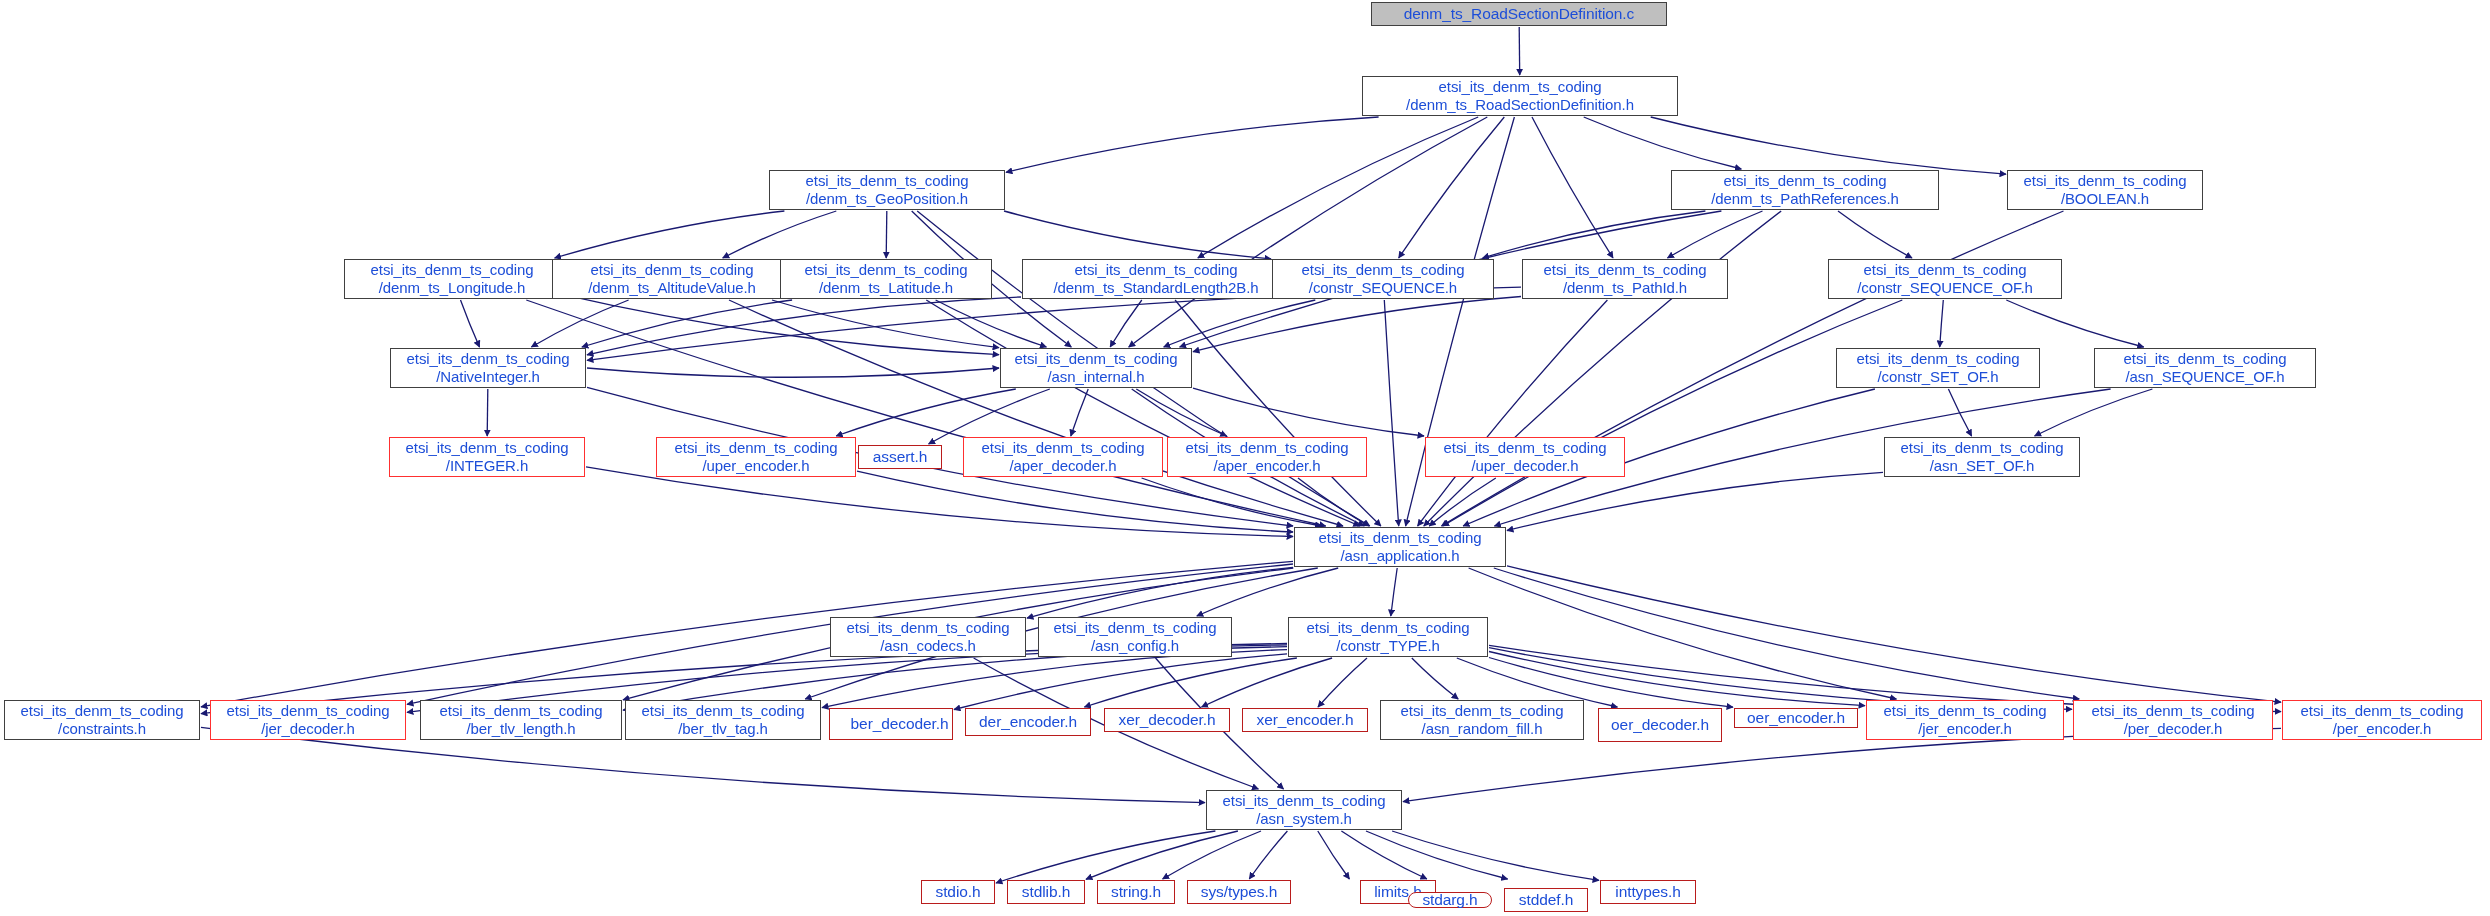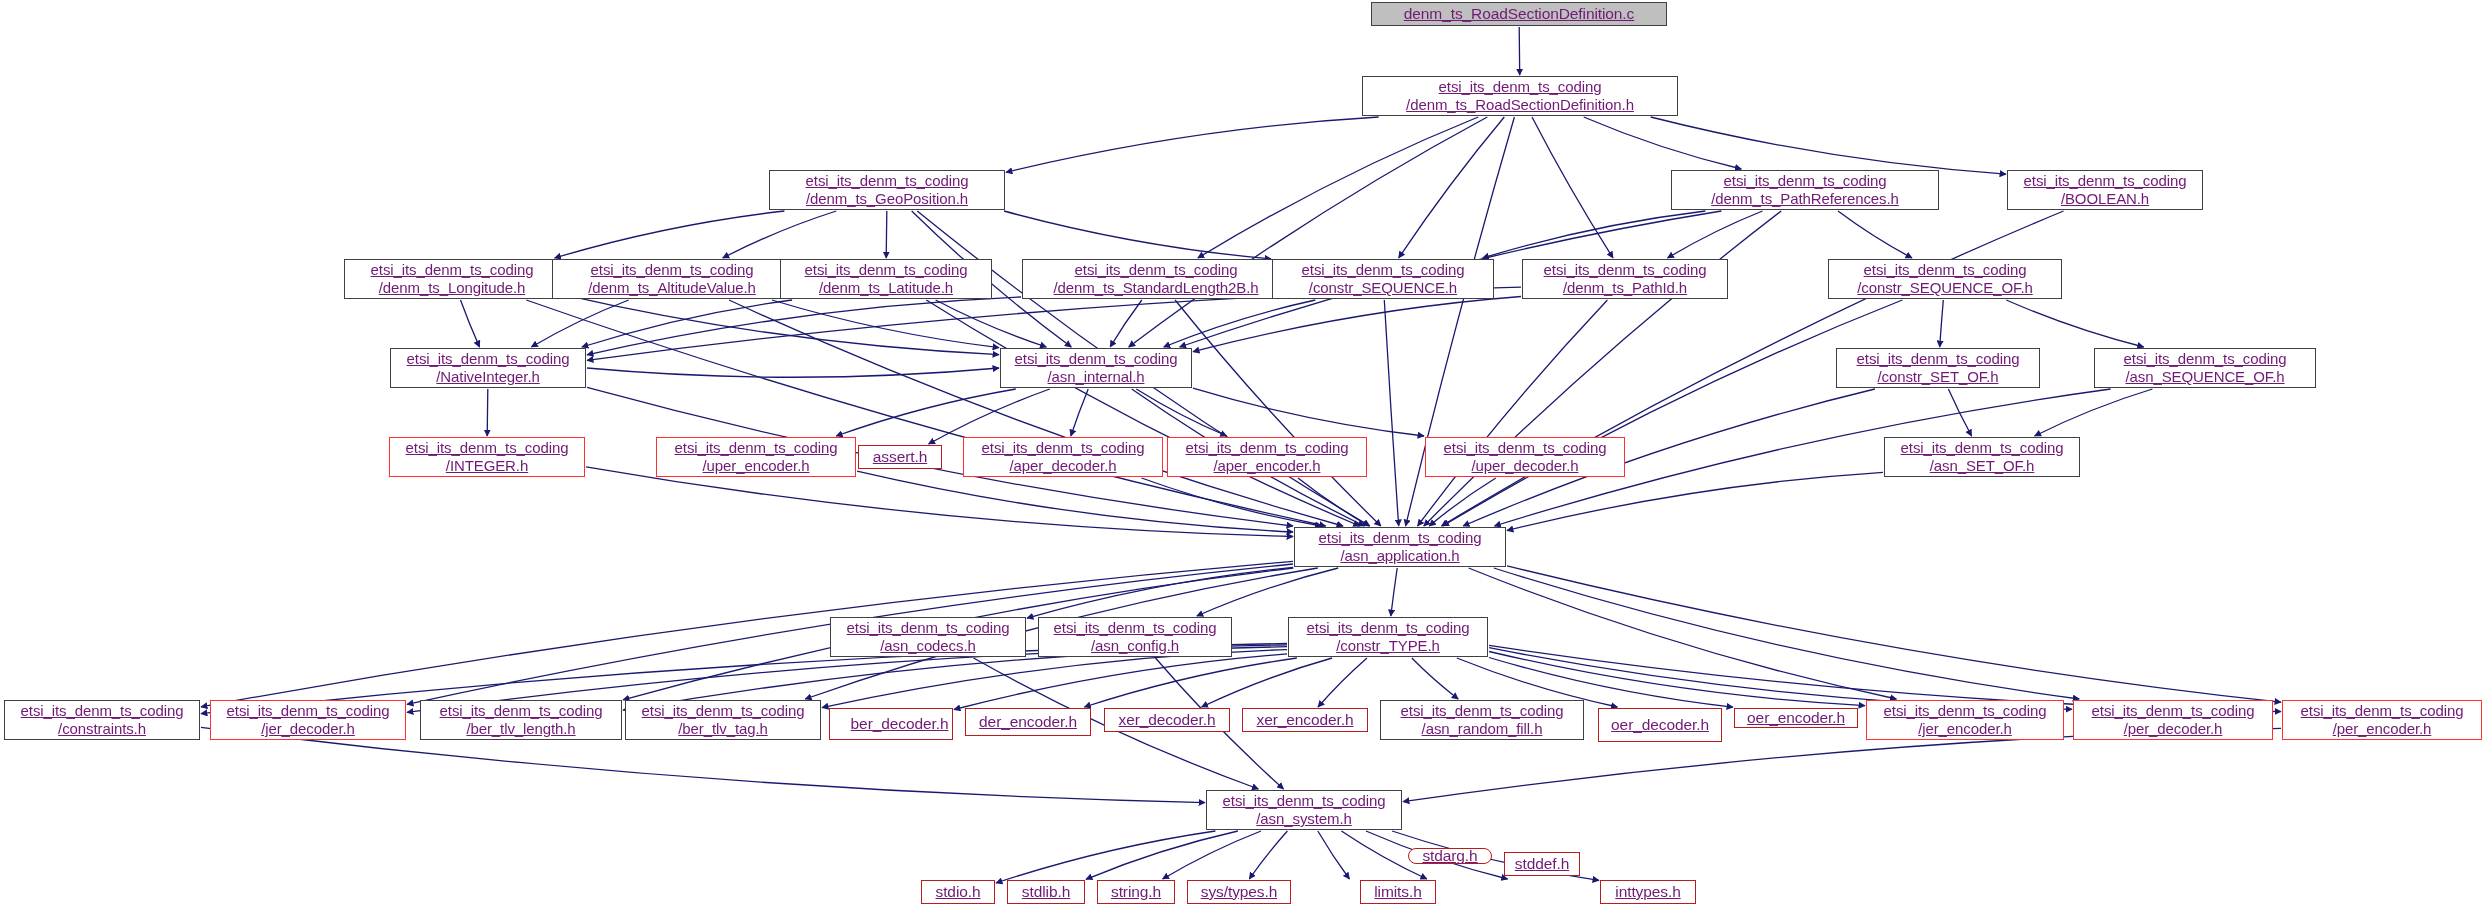--- a/index.html
+++ b/index.html
@@ -1,21 +1,21 @@
 <!DOCTYPE html>
 <html><head>
 <meta charset="utf-8">
 <style>
   html,body{margin:0;padding:0;background:#ffffff;}
   body{font-family:"Liberation Sans",sans-serif;}
   #graph{position:relative;width:2490px;height:916px;background:#fff;overflow:hidden;}
   #edges{position:absolute;left:0;top:0;width:2490px;height:916px;}
   .node{position:absolute;box-sizing:border-box;display:flex;align-items:center;justify-content:center;
-        text-align:center;background:#ffffff;border:1px solid #808080;color:#701a75;
-        font-size:15.5px;line-height:1.18;letter-spacing:-0.1px;white-space:pre-line;padding:0 3px;text-decoration:underline;}
+        text-align:center;background:#ffffff;border:1px solid #808080;color:#1d4ed8;
+        font-size:15.5px;line-height:1.18;letter-spacing:-0.1px;white-space:pre-line;padding:0 3px;}
   .node.two{ }
   .node.root{background:#bfbfbf;border:1px solid #404040;}
   .node.hdr{border:1px solid #404040;}
   .node.red{border:1px solid #ff3030;}
   .node.sys{border:1px solid #b91c1c;}
 </style>
 </head>
 <body>
 
 <div id="graph">
@@ -199,17 +199,17 @@
 /per_decoder.h</div>
       <div class="node red two" style="left: 2282px; top: 700px; width: 200px; height: 40px; font-size: 15px;">etsi_its_denm_ts_coding
 /per_encoder.h</div>
       <div class="node hdr two" style="left: 1206px; top: 790px; width: 196px; height: 40px; font-size: 15px;">etsi_its_denm_ts_coding
 /asn_system.h</div>
       <div class="node sys" style="left: 921px; top: 880px; width: 74px; height: 24px;">stdio.h</div>
       <div class="node sys" style="left: 1007px; top: 880px; width: 78px; height: 24px;">stdlib.h</div>
       <div class="node sys" style="left: 1097px; top: 880px; width: 78px; height: 24px;">string.h</div>
       <div class="node sys" style="left: 1187px; top: 880px; width: 104px; height: 24px;">sys/types.h</div>
       <div class="node sys" style="left: 1320px; top: 880px; width: 76px; height: 24px; margin-left: 40px;">limits.h</div>
-      <div class="node sys" style="left: 1408px; top: 848px; width: 84px; height: 16px; border-radius: 10px;">stdarg.h</div>
-      <div class="node sys" style="left: 1504px; top: 852px; width: 76px; height: 24px;">stddef.h</div>
+      <div class="node sys" style="left: 1408px; top: 892px; width: 84px; height: 16px; border-radius: 10px;">stdarg.h</div>
+      <div class="node sys" style="left: 1504px; top: 888px; width: 84px; height: 24px;">stddef.h</div>
       <div class="node sys" style="left: 1600px; top: 880px; width: 96px; height: 24px;">inttypes.h</div>
     </div>
 </div>
 
 </body></html>

